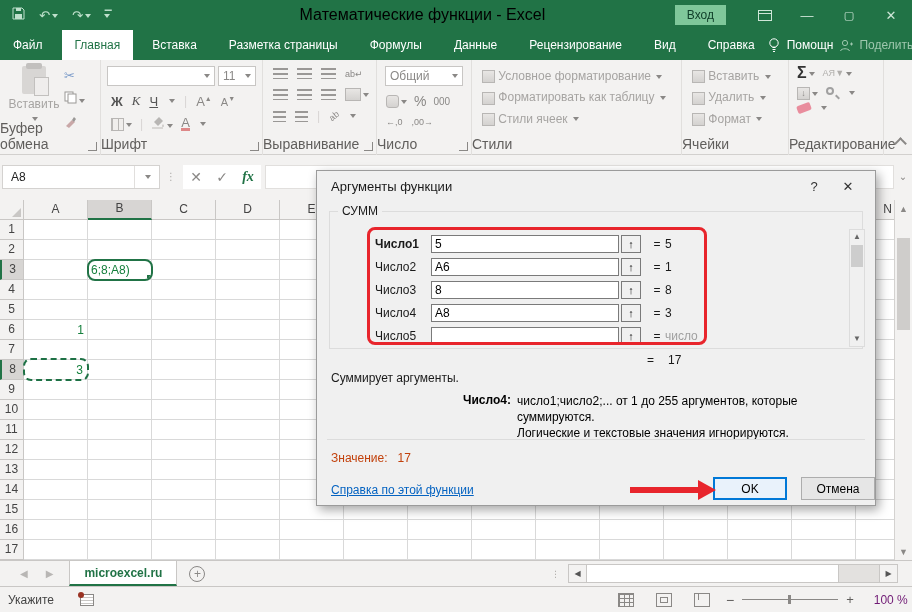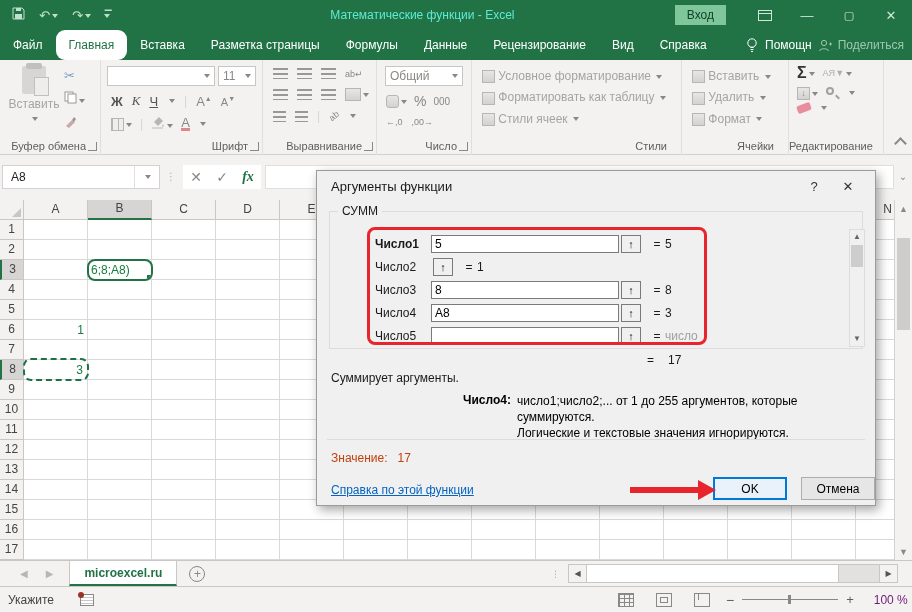--- a/index.html
+++ b/index.html
@@ -5,39 +5,39 @@
   * { margin:0; padding:0; box-sizing:border-box; }
   html,body { width:912px; height:612px; }
   body { font-family:"Liberation Sans","DejaVu Sans",sans-serif; font-size:12px; overflow:hidden; background:#fff; }
   .screen { position:relative; width:912px; height:612px; background:#f3f2f1; }
 
   
   .titlebar { position:absolute; left:0; top:0; width:912px; height:30px; background:#217346; display:flex; align-items:center; color:#d5e8dc; }
   .qat { display:flex; align-items:center; gap:14px; padding-left:12px; width:170px; }
   .qicon { font-size:13px; color:#bfe0cc; cursor:default; }
   .qcaret { display:inline-block; width:0; height:0; border-left:3px solid transparent; border-right:3px solid transparent; border-top:4px solid #bfe0cc; margin-left:2px; vertical-align:middle; }
-  .tb-title { flex:1; text-align:center; color:#5eead4; font-size:12px; }
+  .tb-title { flex:1; text-align:center; color:#000000; font-size:16px; }
   .signin { background:#7fc79a; color:#10402a; padding:3px 12px; font-size:12px; margin-right:18px; cursor:pointer; }
   .winbtns { display:flex; align-items:center; gap:0; }
   .winbtn { width:42px; height:30px; display:flex; align-items:center; justify-content:center; color:#cfe6d8; font-size:13px; cursor:pointer; }
   .ribbonopts { width:14px; height:11px; border:1px solid #cfe6d8; position:relative; }
   .ribbonopts:before { content:""; position:absolute; left:0; top:2px; width:100%; border-top:1px solid #cfe6d8; }
 
   
   .menubar { position:absolute; left:0; top:30px; width:912px; height:30px; background:#217346; display:flex; align-items:stretch; color:#fff; }
   .mtab { padding:0 13px; display:flex; align-items:center; font-size:12px; cursor:pointer; white-space:nowrap; }
-  .mtab.active { background:#fff; color:#217346;border-radius:9px; }
+  .mtab.active { background:#fff; color:#217346; }
   .menu-right { margin-left:auto; display:flex; align-items:center; gap:6px; padding-right:8px; }
   .helper { display:flex; align-items:center; gap:7px; color:#fff; cursor:pointer; }
   .share { display:flex; align-items:center; gap:6px; color:#9ec7ae; cursor:pointer; }
 
   
   .ribbon { position:absolute; left:0; top:60px; width:912px; height:95px; background:#f3f2f1; border-bottom:1px solid #d2d0ce; }
   .rgroup { position:absolute; top:0; height:95px; border-right:1px solid #e1dfdd; }
-  .glabel { position:absolute; bottom:3px; left:0; right:14px; text-align:right; font-size:11px; color:#605e5c; }
+  .glabel { position:absolute; bottom:3px; left:0; right:14px; text-align:left; font-size:14px; color:#605e5c; }
   .launcher { position:absolute; bottom:4px; right:3px; width:9px; height:9px; border-right:1px solid #8a8886; border-bottom:1px solid #8a8886; font-size:0; cursor:pointer; }
   .gi { color:#8a8886; font-size:13px; cursor:pointer; }
   .dim { color:#b0aeab; }
   .caret { display:inline-block; width:0; height:0; border-left:3px solid transparent; border-right:3px solid transparent; border-top:4px solid #8a8886; vertical-align:middle; margin-left:2px; }
   .lines { display:inline-block; width:15px; height:11px; background:repeating-linear-gradient(#9a9896 0 2px, transparent 2px 5px); cursor:pointer; }
   .whitebox { background:#fff; border:1px solid #c8c6c4; color:#8a8886; display:flex; align-items:center; padding:0 4px; height:20px; cursor:pointer; }
   .paste { position:absolute; left:8px; top:6px; width:52px; text-align:center; color:#a6a4a2; cursor:pointer; }
   .clipicon { width:24px; height:28px; margin:0 auto 3px; background:#d8d6d4; border-radius:2px; position:relative; }
   .clipicon:before { content:""; position:absolute; left:4px; top:-3px; width:16px; height:6px; background:#c2c0be; border-radius:2px; }
   .clipicon:after { content:""; position:absolute; right:-3px; bottom:-2px; width:13px; height:17px; background:#efedec; border:1px solid #c2c0be; }
@@ -175,21 +175,21 @@
       <div class="winbtn">
           <span class="ribbonopts"></span>
         </div>
       <div class="winbtn">—</div>
       <div class="winbtn" style="font-size:11px;">▢</div>
       <div class="winbtn">✕</div>
     </div>
   </div>
 
   <div class="menubar">
-    <div style="display:flex;">
+    <div style="display:flex;gap:6px;">
         <div class="mtab">Файл</div>
         <div class="mtab active">Главная</div>
         <div class="mtab">Вставка</div>
         <div class="mtab">Разметка страницы</div>
         <div class="mtab">Формулы</div>
         <div class="mtab">Данные</div>
         <div class="mtab">Рецензирование</div>
         <div class="mtab">Вид</div>
         <div class="mtab">Справка</div>
       </div>
@@ -428,20 +428,21 @@
     <div class="fields">
         <div class="frow">
           <span class="flabel b">Число1</span>
           <input class="finp" type="text" value="5" style="">
           <span class="fcollapse">↑</span>
           <span class="feq">=</span>
           <span class="fres">5</span>
         </div>
         <div class="frow">
           <span class="flabel">Число2</span>
+          <input class="finp" type="text" value="A6" style="">
           <span class="fcollapse">↑</span>
           <span class="feq">=</span>
           <span class="fres">1</span>
         </div>
         <div class="frow">
           <span class="flabel">Число3</span>
           <input class="finp" type="text" value="8" style="">
           <span class="fcollapse">↑</span>
           <span class="feq">=</span>
           <span class="fres">8</span>

